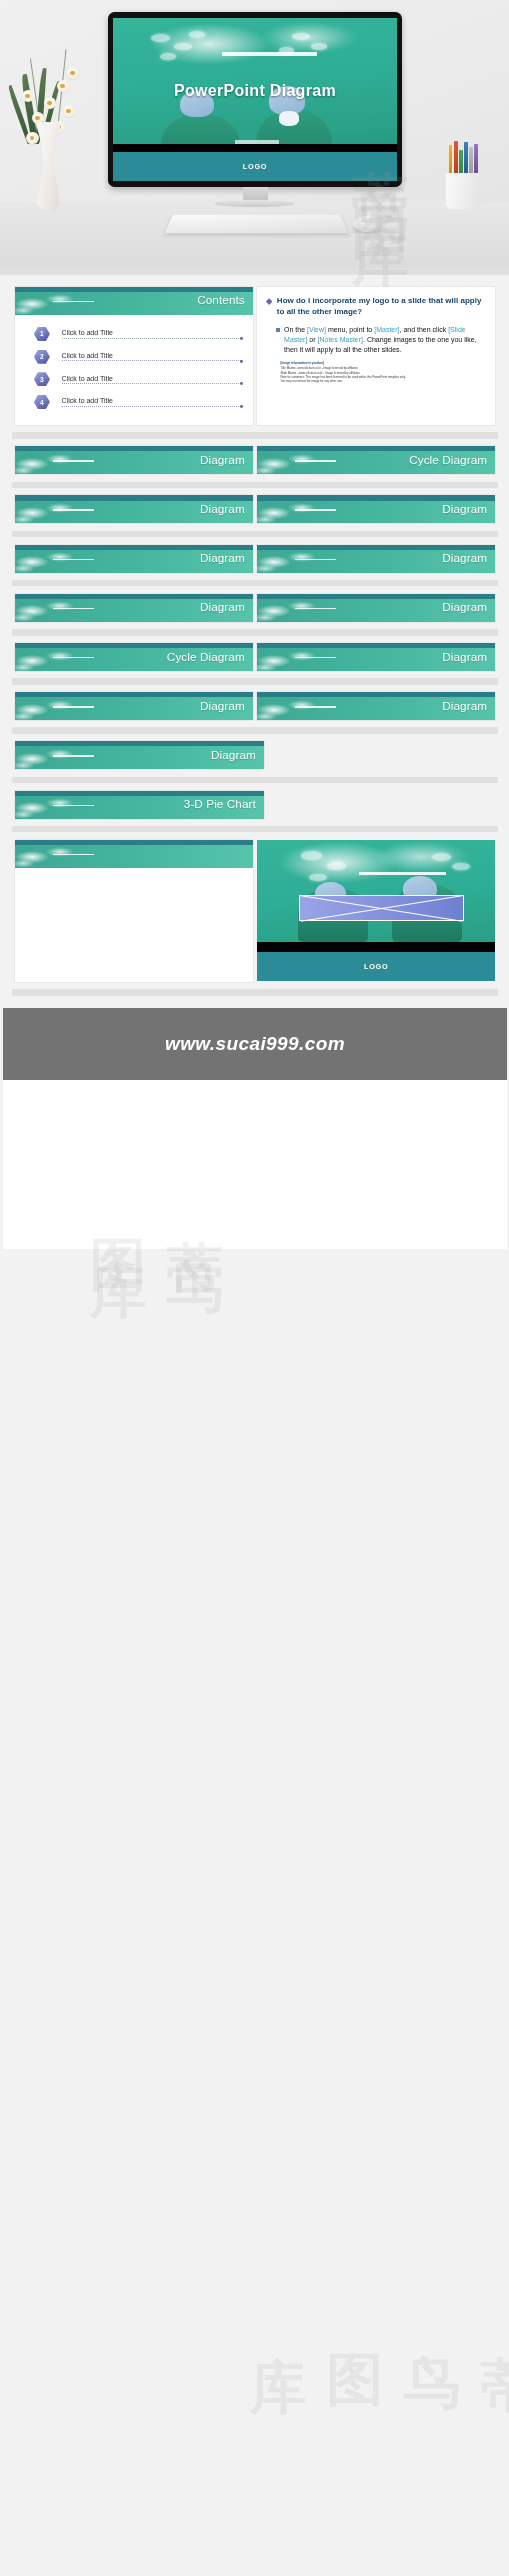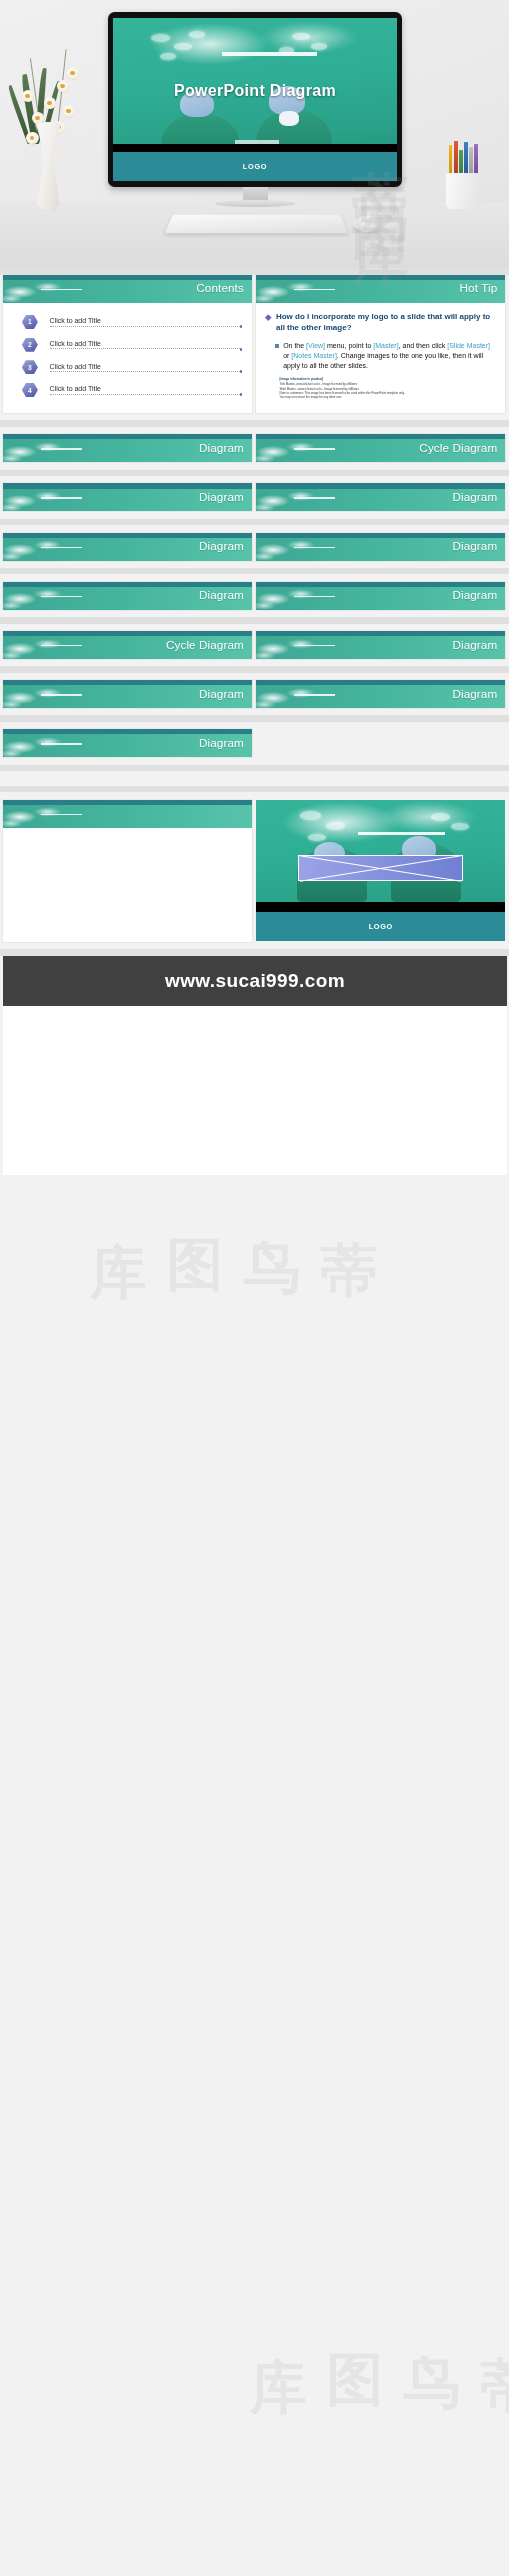--- a/index.html
+++ b/index.html
@@ -85,21 +85,21 @@
   .pencils {
     position:absolute; left:446px; top:138px; width:35px; height:48px;
   }
   .pencil { position:absolute; bottom:0; width:3.6px; border-radius:0.7px; }
   .cup {
     position:absolute; left:446px; top:173px; width:35px; height:36px;
     background:linear-gradient(100deg,#fbfbfb,#e2e2e2); border-radius:2.2px 2.2px 5.8px 5.8px;
   }
 
   
-  .grid { position:relative; padding:0; }
+  .grid { position:relative; padding:12px; }
   .row { display:flex; gap:4.4px; padding:0 2.9px; margin-bottom:7.3px; }
   .slide {
     position:relative; width:249px; height:auto;
     background:#fff; box-shadow:0 0 0 0.7px #e4e4e4;
     display:flex; flex-direction:column;
   }
   .slide-head {
     position:relative; height:28px; overflow:hidden;
     background:linear-gradient(90deg,#3da894 0%,#45b49d 45%,#57c3ab 100%);
     flex:none;
@@ -182,23 +182,23 @@
     display:flex; align-items:center; justify-content:center; }
 
   
   .footer { padding:0 2.9px; }
   .ban-green {
     height:66px; background:#11aa7e; color:#fff;
     display:flex; align-items:center; justify-content:center;
     font-size:19.7px; font-weight:bold; letter-spacing:0.7px;
   }
   .ban-light {
-    height:50px; background:#404040; color:#fff;
+    height:72px; background:#737373; color:#fff;
     display:flex; align-items:center; justify-content:center;
-    font-size:19px; font-weight:bold; letter-spacing:0.4px;
+    font-size:19px; font-weight:bold; letter-spacing:0.4px;font-style:italic;
   }
   .footer-pad { height:169px; background:#fff; }
 
   
   .wm {
     position:absolute; pointer-events:none; color:rgba(160,160,160,.16);
     font-size:57px; font-weight:bold; font-family:"DejaVu Sans", sans-serif;
     writing-mode:vertical-rl; letter-spacing:19px; z-index:60;
   }
 </style>
@@ -294,25 +294,20 @@
             </div>
             <div class="content-row">
               <div class="hexnum">4</div>
               <div class="content-label">Click to add Title</div>
             </div>
           </div>
         </div>
       </div>
 
       <div class="slide">
-        <div class="slide-head">
-          <div class="head-lamp"></div>
-          <div class="head-streak"></div>
-          <div class="slide-title">Hot Tip</div>
-        </div>
         <div class="slide-body" style="height:86px;">
           <div class="tip-body">
             <div class="tip-q">
               <div class="tip-dia"></div>
               <div class="tip-q-text">How do I incorporate my logo to a slide that will apply to all the other image?</div>
             </div>
             <div class="tip-a">
               <div class="tip-sq"></div>
               <div class="tip-a-text" id="tip-answer"><span>On the </span><span class="br">[View]</span><span> menu, point to </span><span class="br">[Master]</span><span>, and then click </span><span class="br">[Slide Master]</span><span> or </span><span class="br">[Notes Master]</span><span>. Change images to the one you like, then it will apply to all the other slides.</span></div>
             </div>
@@ -566,20 +561,34 @@
           
           
         </div>
       </div>
 
     </div>
     <div class="spacer-bar"></div>
 
     <div class="row" style="margin-top:7.3px;">
 
+      <div class="slide">
+        <div class="slide-head">
+          <div class="head-lamp"></div>
+          <div class="head-streak"></div>
+          <div class="slide-title">3-D Pie Chart</div>
+        </div>
+        <div class="slide-body" style="height:114px;">
+          
+          
+          
+          
+          
+        </div>
+      </div>
     </div>
     <div class="spacer-bar"></div>
 
     <div class="row" style="margin-top:7.3px;align-items:flex-start;">
       <div class="slide">
         <div class="slide-head">
           <div class="head-lamp"></div>
           <div class="head-streak"></div>
           <div class="slide-title"></div>
         </div>

